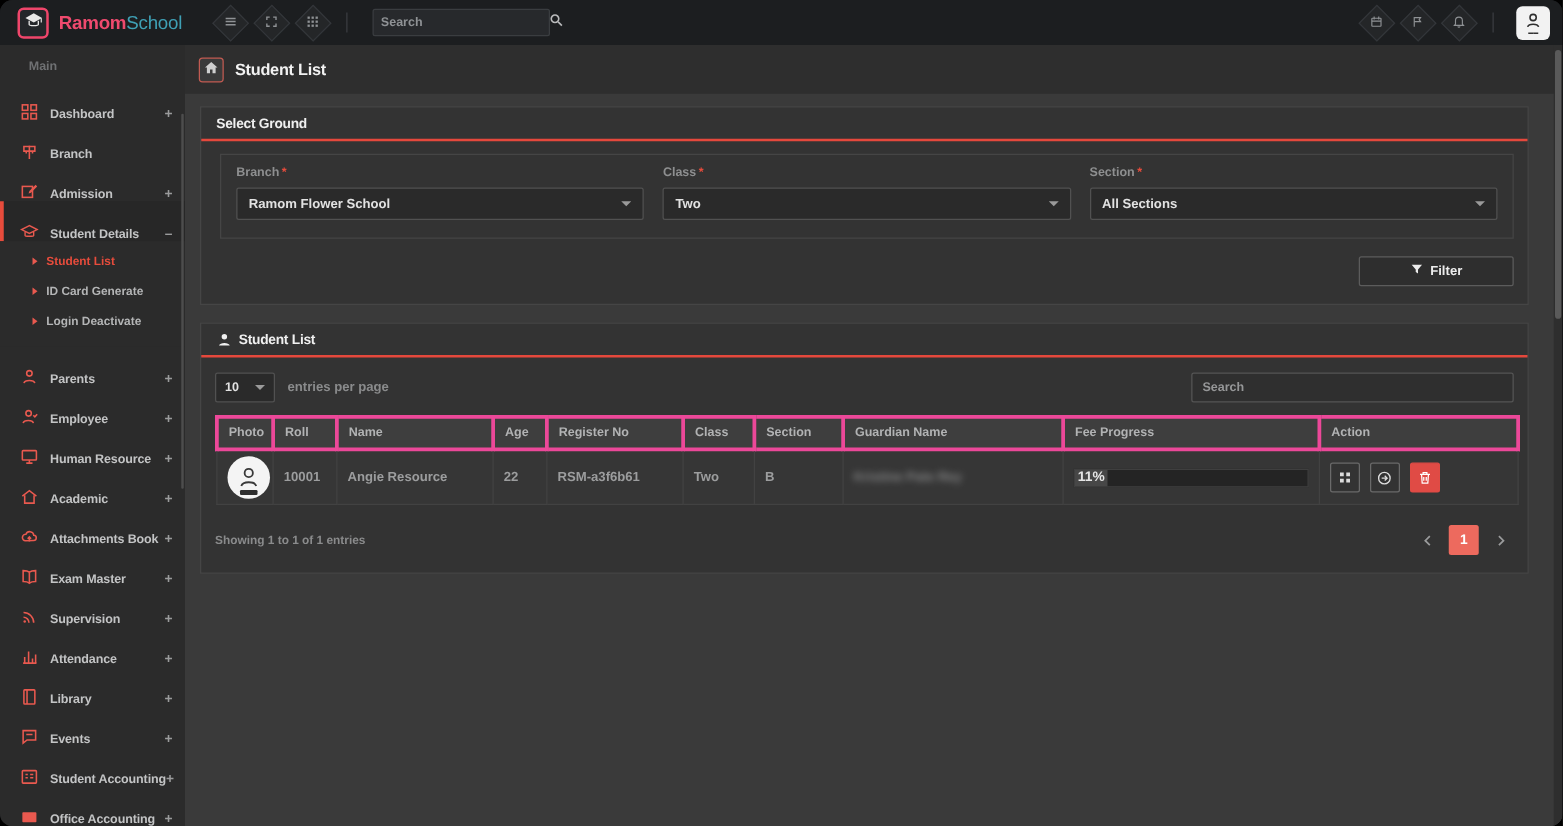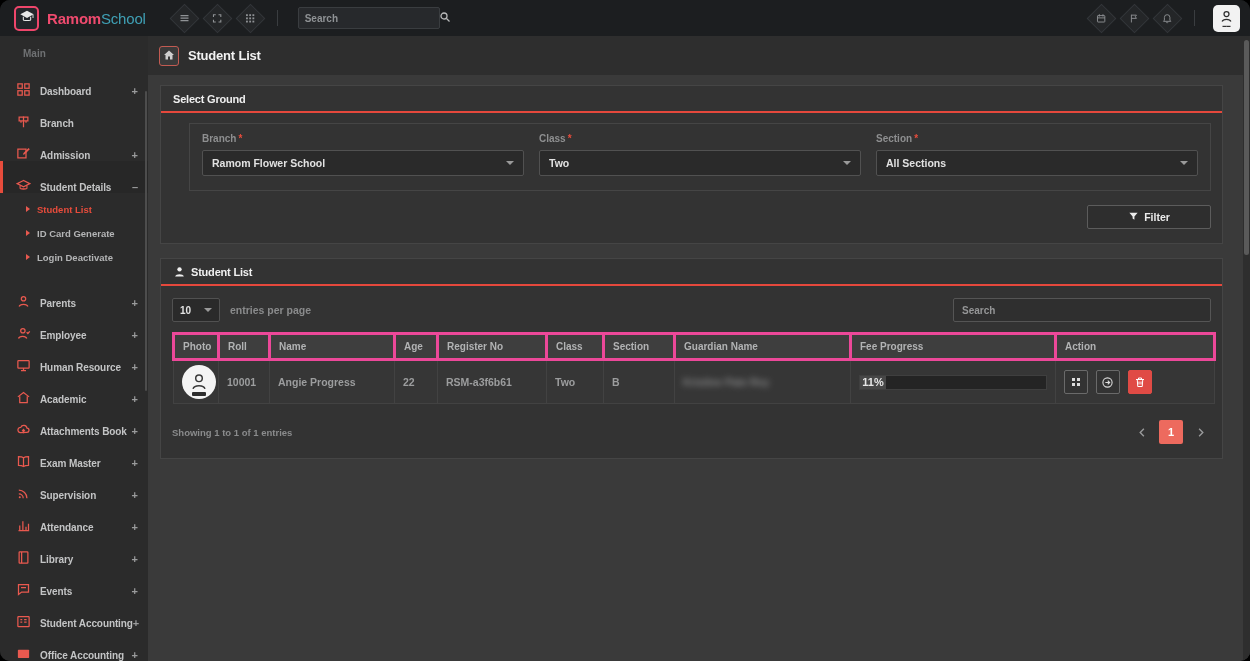--- a/index.html
+++ b/index.html
@@ -46,21 +46,21 @@
   .title-strip { height:39px; background:#2e2e2e; display:flex; align-items:center; padding-left:11px; }
   .home-btn { width:20px; height:20px; border:1px solid #c25b52; border-radius:3px; background:#3a3a3a; display:flex; align-items:center; justify-content:center; cursor:pointer; }
   .page-title { color:#f2f2f2; font-size:13px; font-weight:bold; margin-left:9px; letter-spacing:-0.2px; }
   .content { padding:10px 0 0 12px; }
 
   .panel { width:1063px; background:#333333; border:1px solid #454545; margin-bottom:14px; }
   .panel-head { height:27px; display:flex; align-items:center; padding-left:12px; border-bottom:2px solid #e5483c; }
   .panel-title { color:#f0f0f0; font-size:11px; font-weight:bold; letter-spacing:-0.2px; }
   .panel-head .picon { margin-right:5px; display:flex; }
 
-  .fields-wrap { margin:10px 11px 0 28px; border:1px solid #454545; padding:9px 12px 14px 12px; display:flex; gap:15px; }
+  .fields-wrap { margin:10px 11px 0 15px; border:1px solid #454545; padding:9px 12px 14px 12px; display:flex; gap:15px; }
   .field { flex:1; }
   .field-label { color:#8e8f90; font-size:10px; font-weight:bold; }
   .req { color:#e74c3c; margin-left:2px; }
   .select { margin-top:6px; height:26px; background:#2a2a2a; border:1px solid #515151; border-radius:2px; display:flex; align-items:center; padding:0 9px; cursor:pointer; }
   .select .sel-text { color:#e2e2e2; font-size:10.5px; font-weight:bold; flex:1; }
   .caret { width:0; height:0; border-left:4px solid transparent; border-right:4px solid transparent; border-top:4px solid #9a9a9a; }
   .filter-row { display:flex; justify-content:flex-end; padding:14px 11px 14px 11px; }
   .filter-btn { width:124px; height:24px; background:#2e2e2e; border:1px solid #5c5c5c; border-radius:2px; display:flex; align-items:center; justify-content:center; gap:5px; cursor:pointer; }
   .filter-btn span { color:#ececec; font-size:10.5px; font-weight:bold; }
 
@@ -483,21 +483,21 @@
                 <td>
                   <div class="avatar-circle">
                     <svg width="22" height="22" viewBox="0 0 24 24" stroke="#3a3a3a" stroke-width="1.6" fill="none">
                         <circle cx="12" cy="8" r="3.6"></circle>
                         <path d="M5.5 19.5c1.2-4.5 11.8-4.5 13 0"></path>
                       </svg>
                     <span class="ribbon"></span>
                   </div>
                 </td>
                 <td>10001</td>
-                <td>Angie Progress</td>
+                <td>Angie Resource</td>
                 <td>22</td>
                 <td>RSM-a3f6b61</td>
                 <td>Two</td>
                 <td>B</td>
                 <td><span class="redacted">Kristine Pate Rey</span></td>
                 <td>
                   <div class="progress">
                     <div class="fill" style="width: 11%;">
                       <span>11%</span>
                     </div>

